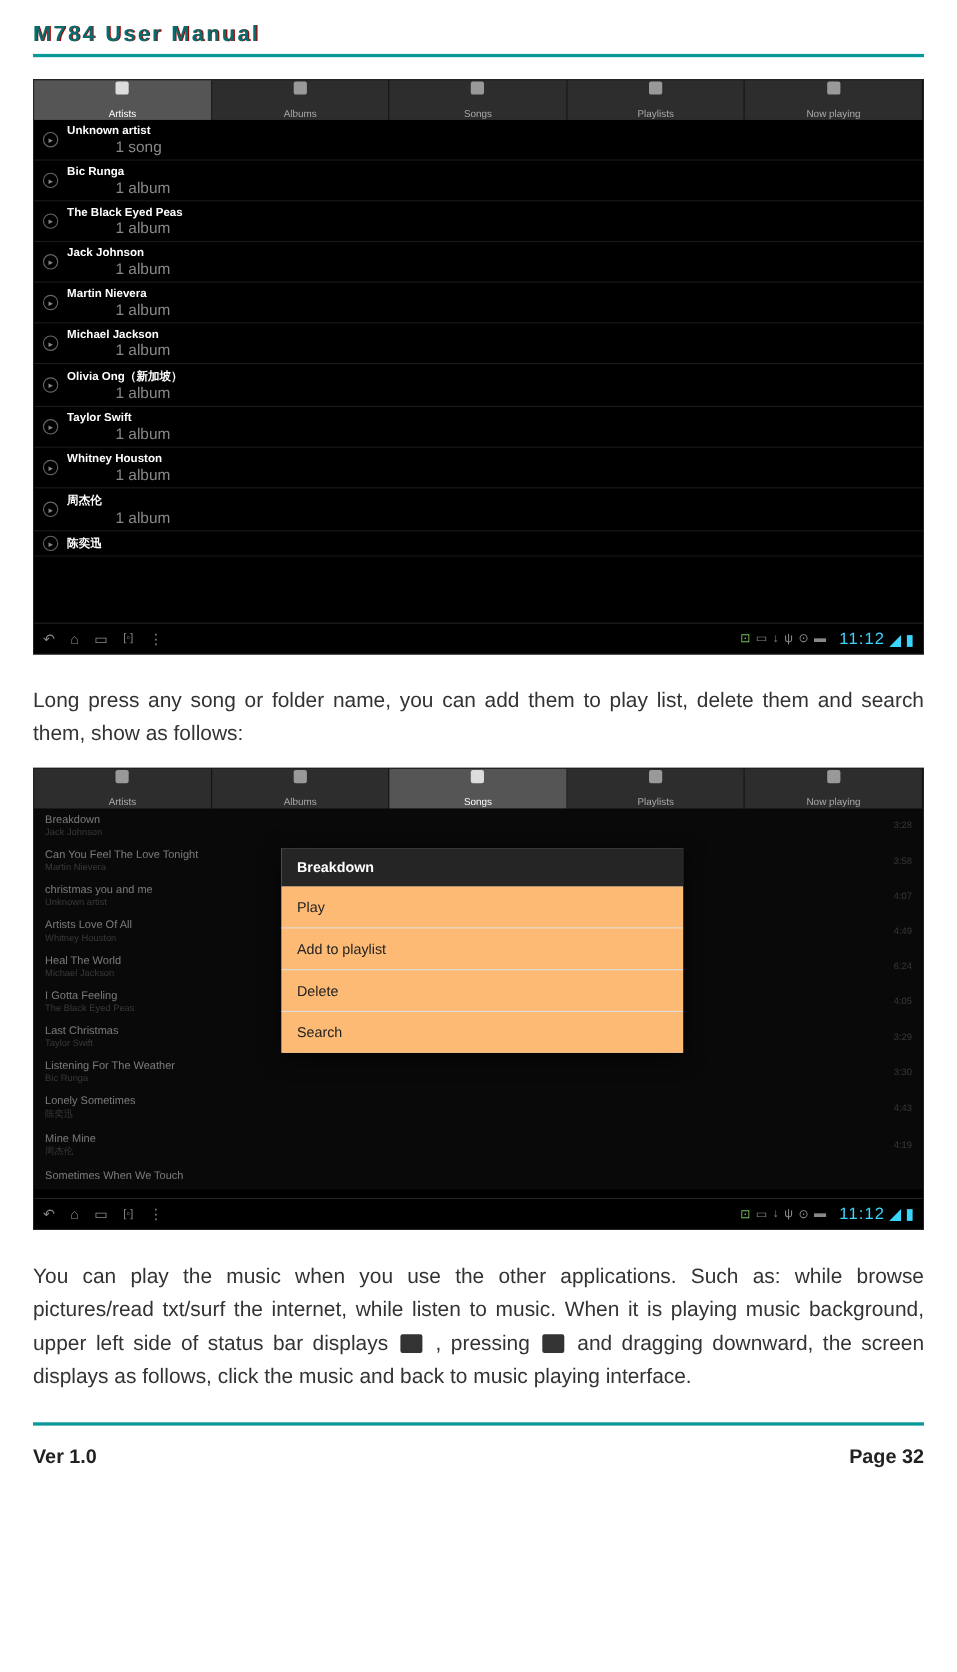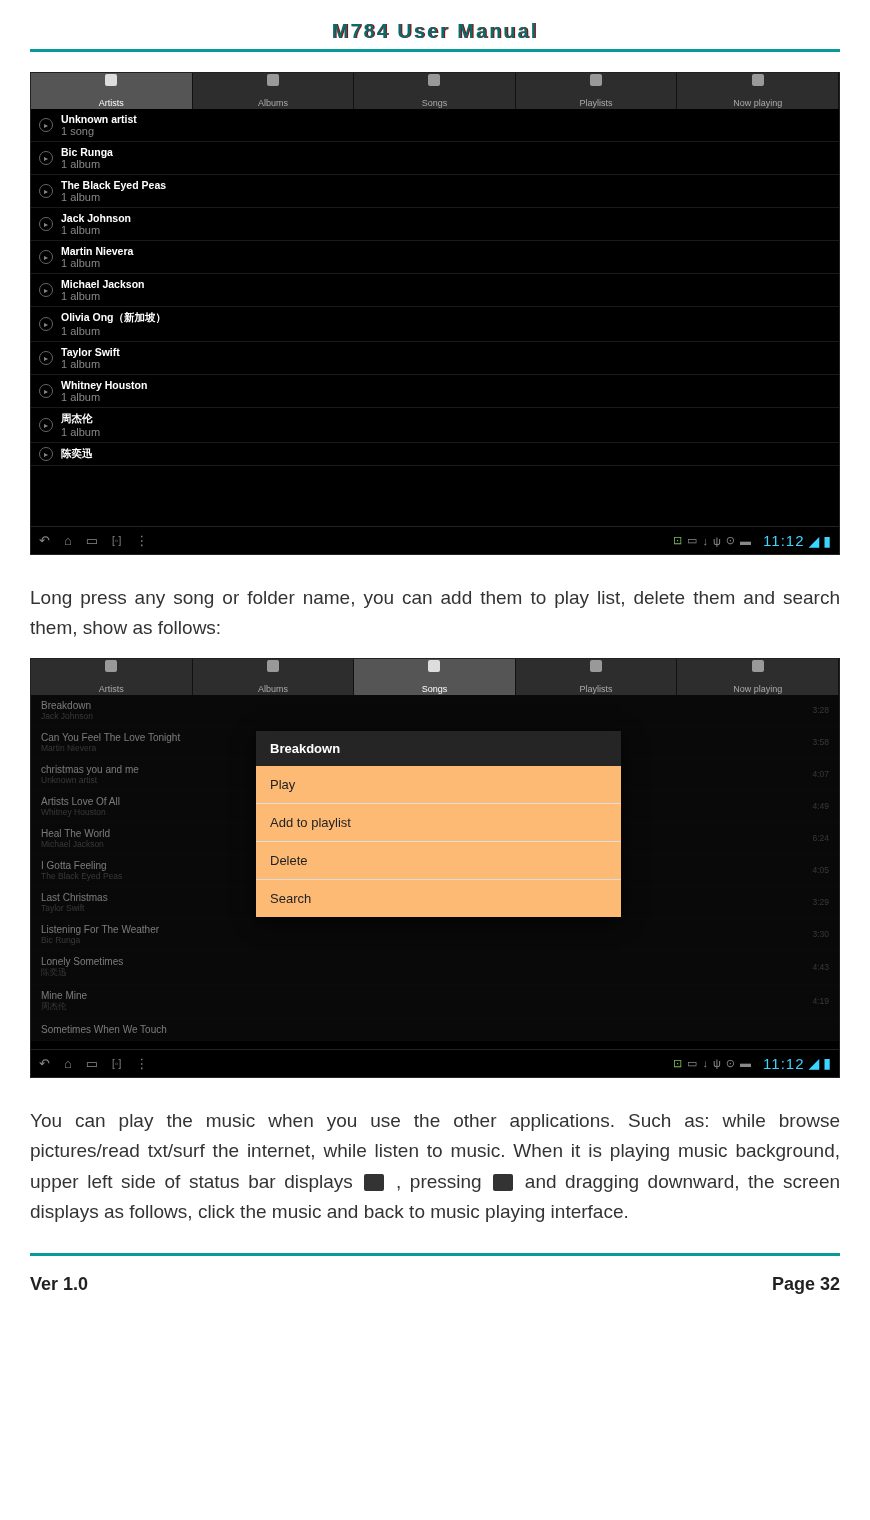--- a/index.html
+++ b/index.html
@@ -4,21 +4,21 @@
 <style>
   * { margin: 0; padding: 0; box-sizing: border-box; }
   body {
     width: 870px;
     font-family: Arial, sans-serif;
     background: #fff;
     color: #333;
     padding: 20px 30px 30px;
   }
   .header-title {
-    text-align: center;
+    text-align: left;
     color: #0a6b6b;
     font-weight: bold;
     font-size: 20px;
     padding-bottom: 6px;
     text-shadow: 1px 0 0 #a00;
     letter-spacing: 2px;
   }
   .hr-teal {
     border: none;
     border-top: 3px solid #0a9999;
@@ -80,21 +80,21 @@
     height: 14px;
     border: 1px solid #666;
     border-radius: 50%;
     display: flex;
     align-items: center;
     justify-content: center;
     color: #888;
     font-size: 8px;
   }
   .artist-info .artist-name { color: #fff; font-weight: bold; font-size: 10.5px; }
-  .artist-info .artist-sub { color: #888; font-size: 11px; }
+  .artist-info .artist-sub { color: #888; font-size: 14px; margin-left: 44px; }
   .filler { height: 60px; background: #000; }
   .filler2 { height: 8px; background: #000; }
   
   .navbar {
     display: flex;
     align-items: center;
     justify-content: space-between;
     height: 28px;
     background: #000;
     border-top: 1px solid #222;

